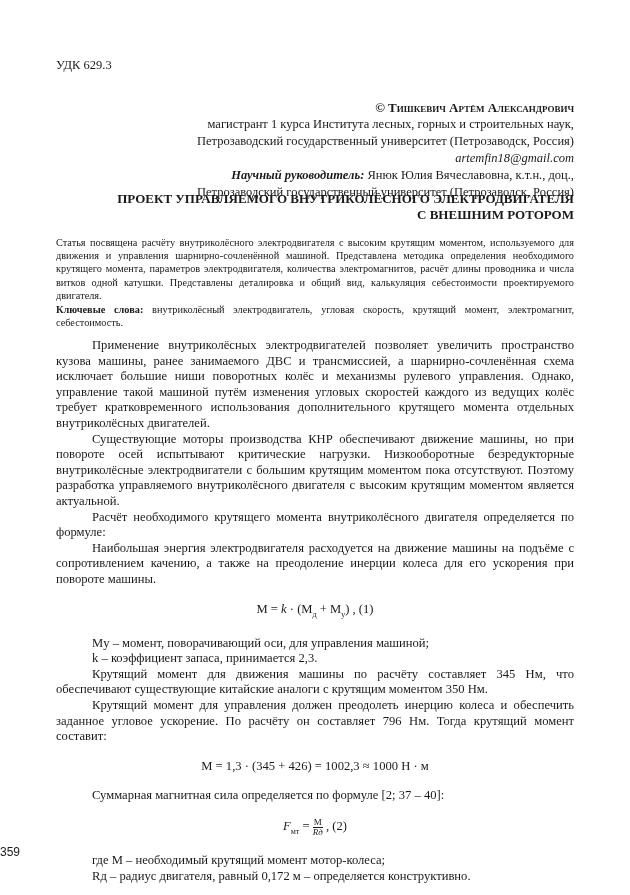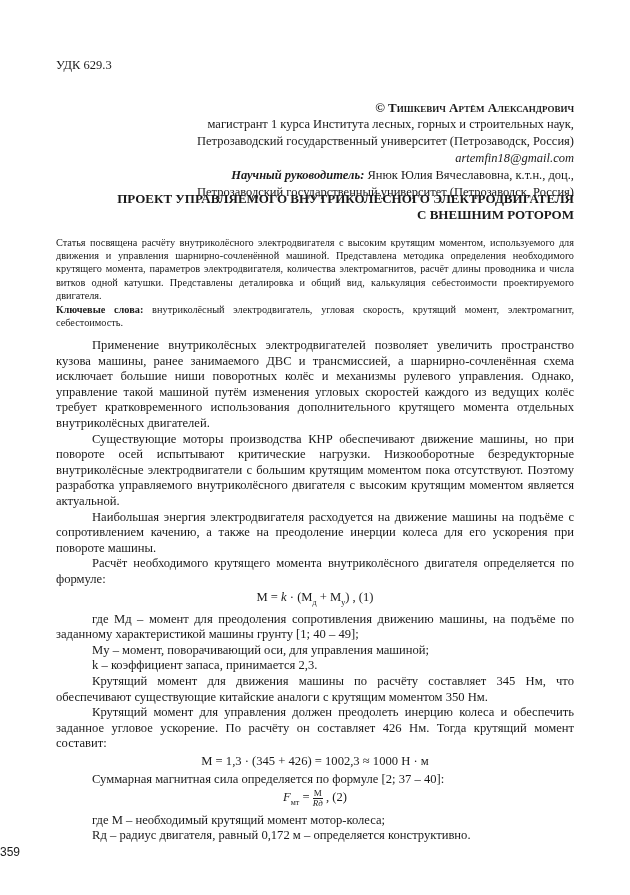--- a/index.html
+++ b/index.html
@@ -12,21 +12,21 @@
   .author-block { right: 56px; top: 99px; width: 500px; text-align: right; font-size: 12.5px; line-height: 17px; }
   .author-name { font-weight: bold; font-variant: small-caps; font-size: 13px; }
   .email { font-style: italic; }
   .sup-label { font-weight: bold; font-style: italic; text-align: center; }
   .title { left: 56px; width: 518px; top: 191px; text-align: right; font-weight: bold; font-size: 13px; line-height: 16px; }
   .abstract { left: 56px; width: 518px; top: 236px; font-size: 10.3px; line-height: 13.2px; text-align: justify; }
   .keywords { left: 56px; width: 518px; top: 303px; font-size: 10.3px; line-height: 13.2px; text-align: justify; }
   .kw-label { font-weight: bold; }
   .body { left: 56px; width: 518px; top: 338px; font-size: 12.6px; line-height: 15.6px; text-align: justify; }
   .body p { margin: 0; text-indent: 36px; }
-  .formula { text-align: center; text-indent: 0 !important; margin: 2px 0 !important; }
+  .formula { text-align: center; text-indent: 0 !important; margin: 14px 0 !important; }
   .formula i { font-style: italic; }
   .frac { display: inline-block; vertical-align: middle; text-align: center; font-size: 9px; line-height: 9px; }
   .frac .num { display: block; border-bottom: 1px solid #1a1a1a; padding: 0 1px; }
   .frac .den { display: block; font-style: italic; }
   .page-num { left: 0; width: 560px; top: 845px; font-size: 12px; font-family: "Liberation Sans", sans-serif; }
   sub { font-size: 8px; }
 </style>
 </head>
 <body>
 
@@ -46,28 +46,27 @@
   <div>С ВНЕШНИМ РОТОРОМ</div>
 </div>
 
 <div class="abs abstract">Статья посвящена расчёту внутриколёсного электродвигателя с высоким крутящим моментом, используемого для движения и управления шарнирно-сочленённой машиной. Представлена методика определения необходимого крутящего момента, параметров электродвигателя, количества электромагнитов, расчёт длины проводника и числа витков одной катушки. Представлены деталировка и общий вид, калькуляция себестоимости проектируемого двигателя.</div>
 
 <div class="abs keywords"><span class="kw-label">Ключевые слова:</span><span> внутриколёсный электродвигатель, угловая скорость, крутящий момент, электромагнит, себестоимость.</span></div>
 
 <div class="abs body">
   <p>Применение внутриколёсных электродвигателей позволяет увеличить пространство кузова машины, ранее занимаемого ДВС и трансмиссией, а шарнирно-сочленённая схема исключает большие ниши поворотных колёс и механизмы рулевого управления. Однако, управление такой машиной путём изменения угловых скоростей каждого из ведущих колёс требует кратковременного использования дополнительного крутящего момента отдельных внутриколёсных двигателей.</p>
   <p>Существующие моторы производства КНР обеспечивают движение машины, но при повороте осей испытывают критические нагрузки. Низкооборотные безредукторные внутриколёсные электродвигатели с большим крутящим моментом пока отсутствуют. Поэтому разработка управляемого внутриколёсного двигателя с высоким крутящим моментом является актуальной.</p>
+  <p>Расчёт необходимого крутящего момента внутриколёсного двигателя определяется по формуле:</p>
   <p>Наибольшая энергия электродвигателя расходуется на движение машины на подъёме с сопротивлением качению, а также на преодоление инерции колеса для его ускорения при повороте машины.</p>
-  <p>Расчёт необходимого крутящего момента внутриколёсного двигателя определяется по формуле:</p>
   <p class="formula"><span>M = </span><i>k</i><span> · (M</span><sub>д</sub><span> + M</span><sub>у</sub><span>) , (1)</span></p>
-  <p>где Mд – момент для преодоления сопротивления движению машины, на подъёме по заданному характеристикой машины грунту [1; 40 – 49];</p>
   <p>Mу – момент, поворачивающий оси, для управления машиной;</p>
   <p>k – коэффициент запаса, принимается 2,3.</p>
   <p>Крутящий момент для движения машины по расчёту составляет 345 Нм, что обеспечивают существующие китайские аналоги с крутящим моментом 350 Нм.</p>
-  <p>Крутящий момент для управления должен преодолеть инерцию колеса и обеспечить заданное угловое ускорение. По расчёту он составляет 426 Нм. Тогда крутящий момент составит:</p>
+  <p>Крутящий момент для управления должен преодолеть инерцию колеса и обеспечить заданное угловое ускорение. По расчёту он составляет 796 Нм. Тогда крутящий момент составит:</p>
   <p class="formula">M = 1,3 · (345 + 426) = 1002,3 ≈ 1000 Н · м</p>
   <p>Суммарная магнитная сила определяется по формуле [2; 37 – 40]:</p>
   <p class="formula"><i>F</i><sub>мт</sub><span> = </span><span class="frac"><span class="num">M</span><span class="den">Rд</span></span><span> , (2)</span></p>
   <p>где M – необходимый крутящий момент мотор-колеса;</p>
   <p>Rд – радиус двигателя, равный 0,172 м – определяется конструктивно.</p>
 </div>
 
 <div class="abs page-num">359</div>
 
 </body></html>

